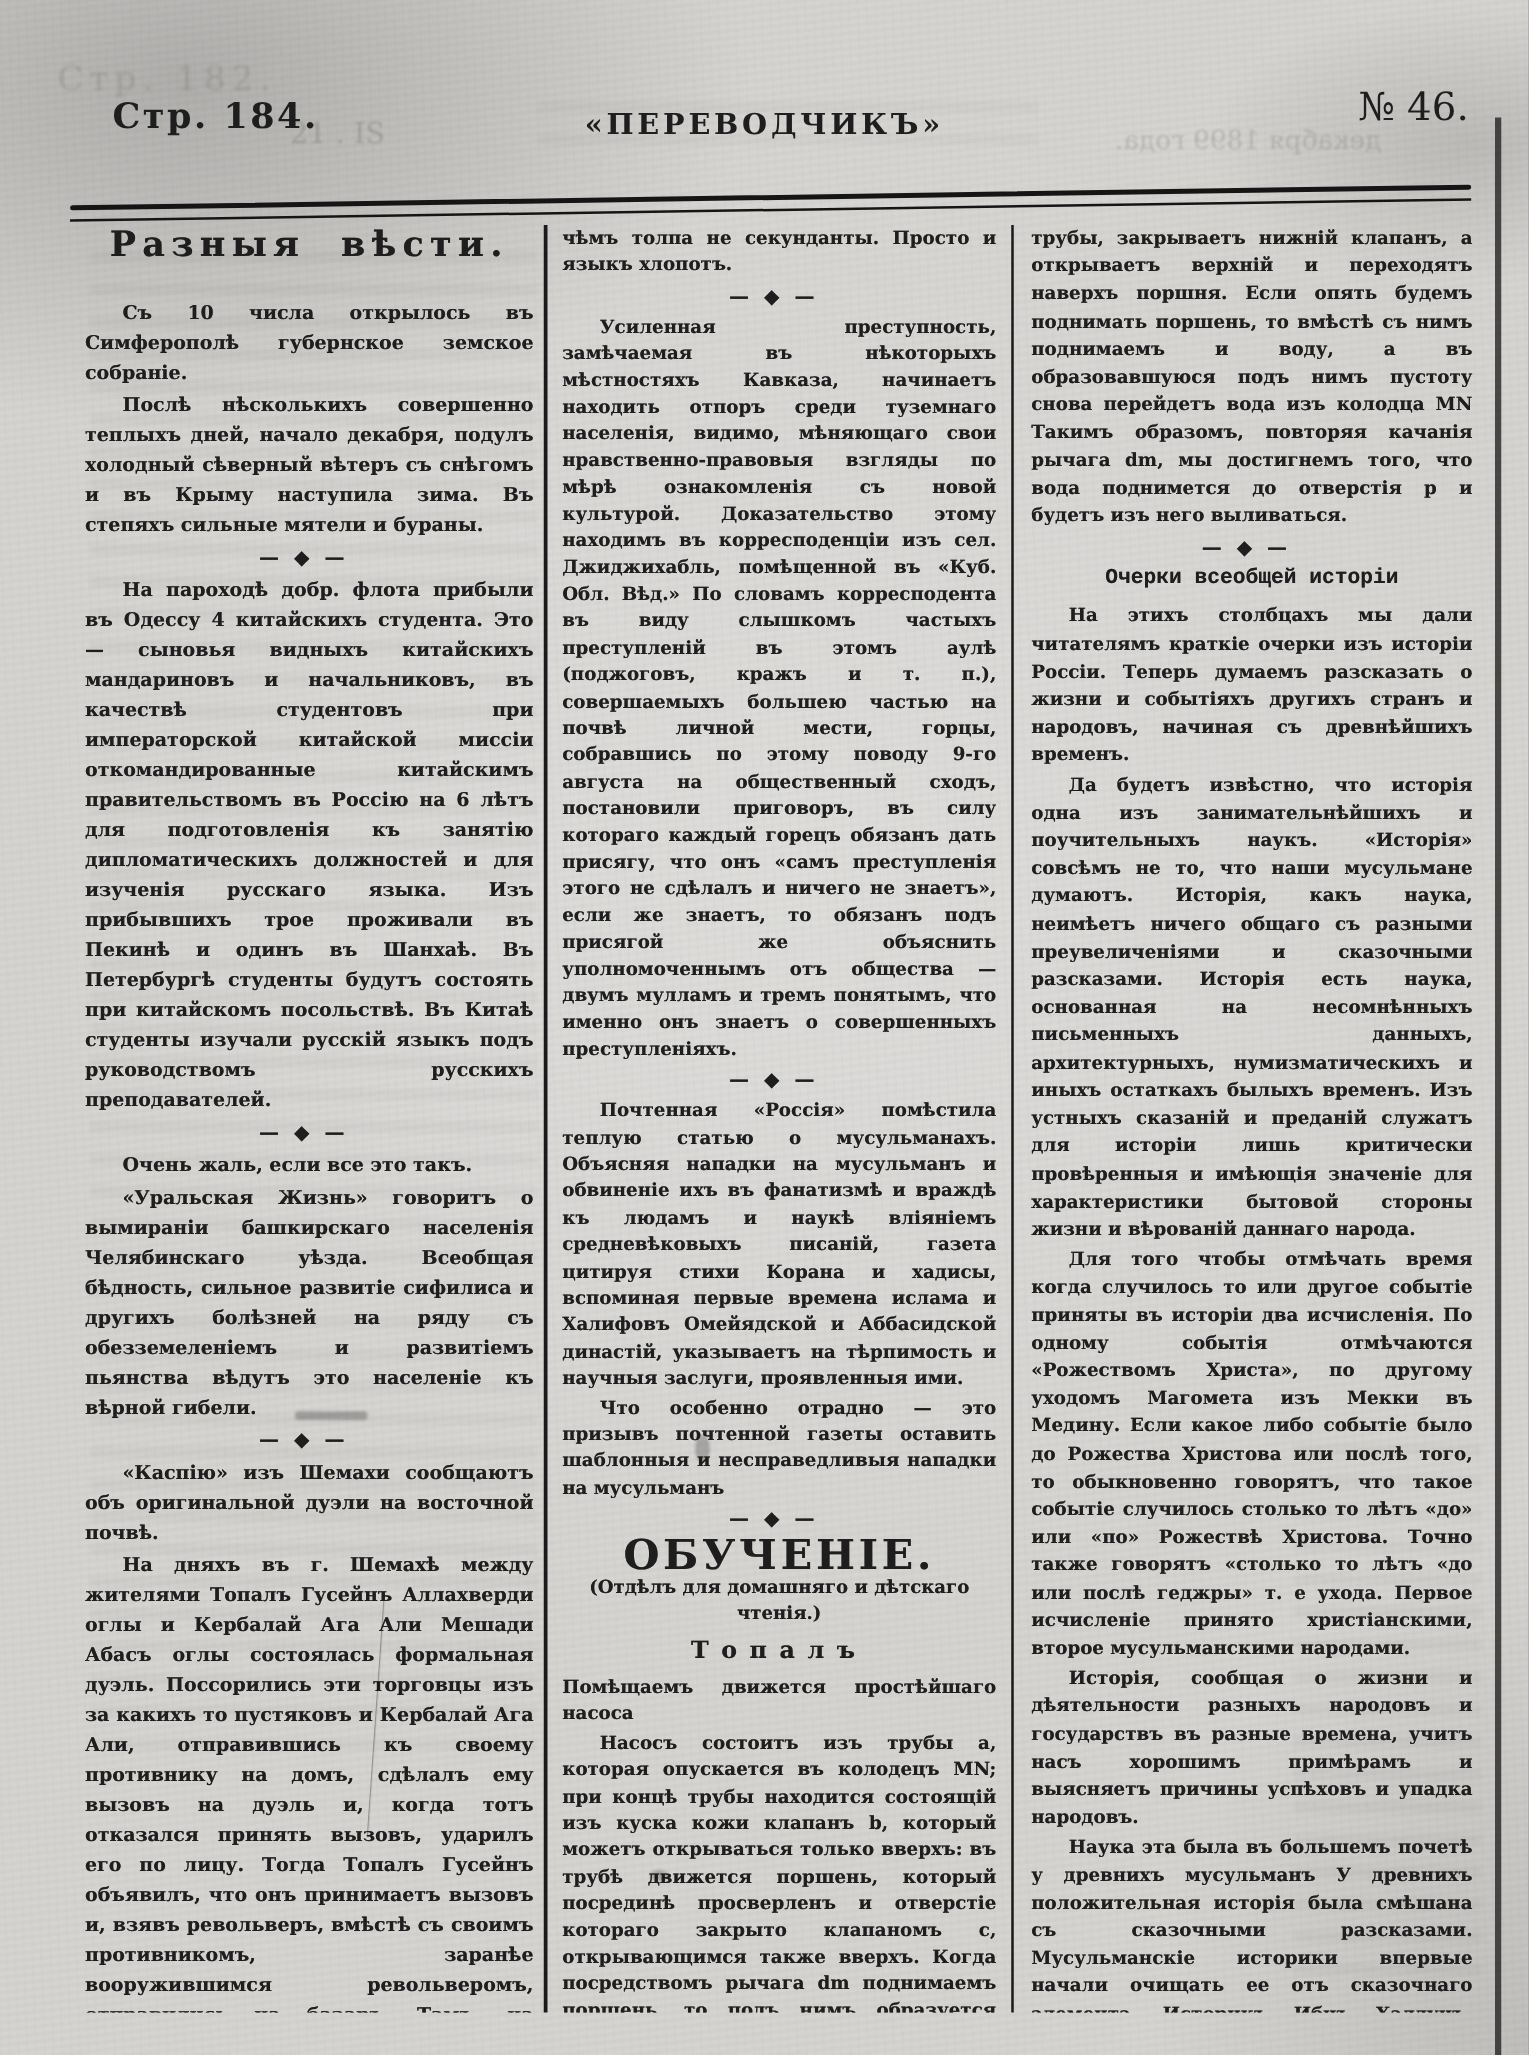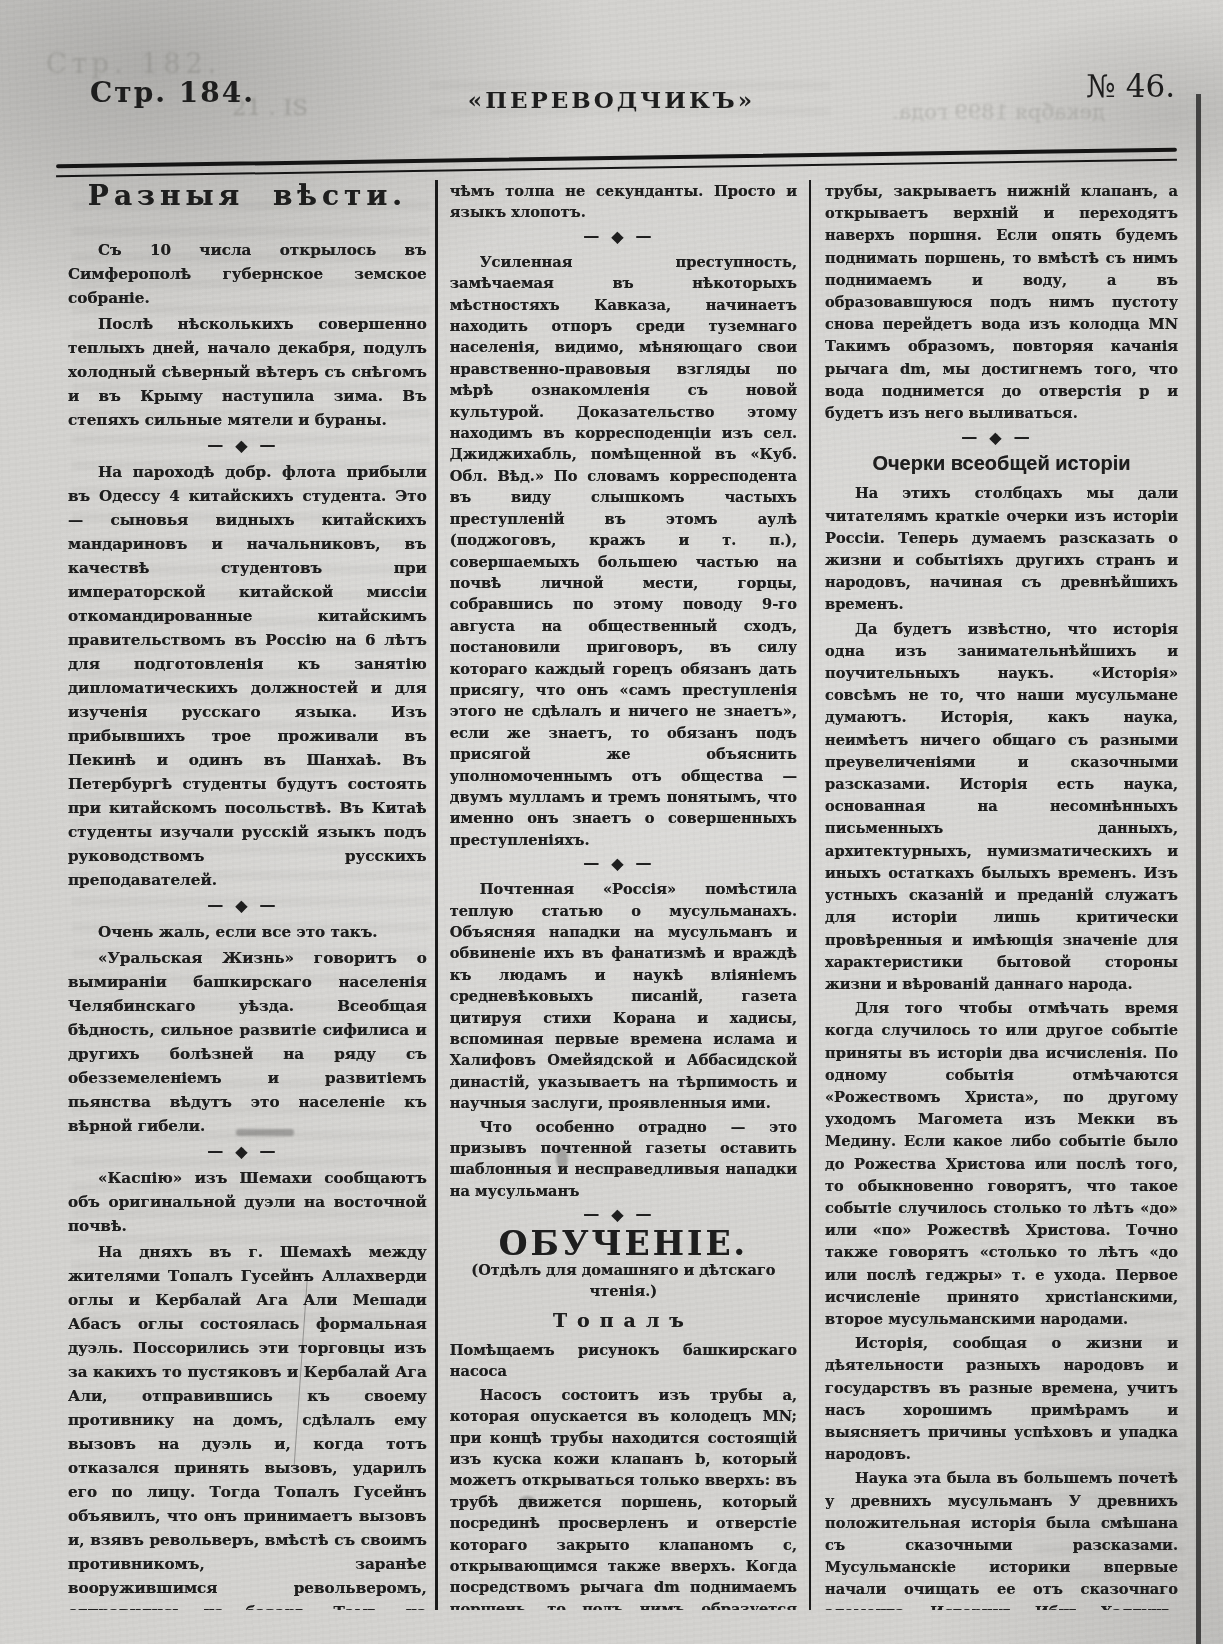--- a/index.html
+++ b/index.html
@@ -48,21 +48,21 @@
   .c1{width:372px;font-size:15.2px;line-height:24px;padding-right:8px;}
   .c2{width:360px;font-size:14.6px;line-height:21.4px;border-left:3px solid #1a1a1a;padding:0 12px;}
   .c3{width:366px;font-size:14.6px;line-height:22.2px;border-left:2px solid #1a1a1a;padding-left:14px;}
   .para{margin:0 0 2px;text-indent:30px;}
   .para.cont{text-indent:0;}
   .divider{text-align:center;text-indent:0;margin:4px 0;font-size:16px;letter-spacing:12px;line-height:20px;}
   .head-news{font-size:28px;font-weight:bold;letter-spacing:5px;word-spacing:14px;text-align:center;text-indent:0;margin:4px 0 30px;white-space:nowrap;}
   .head-big{font-size:33px;font-weight:bold;letter-spacing:3px;text-align:center;text-indent:0;margin:8px 0 4px;}
   .head-sub{font-size:14.5px;text-align:center;text-indent:0;margin:0 0 8px;}
   .head-spaced{font-size:19px;font-weight:bold;letter-spacing:10px;text-align:center;text-indent:0;margin:0 0 8px;}
-  .head-sans{font-family:Liberation Sans, sans-serif;font-size:20px;font-weight:bold;text-align:center;text-indent:0;margin:2px 0 8px;}
+  .head-sans{font-family:Liberation Mono, monospace;font-size:17px;font-weight:bold;text-align:center;text-indent:0;margin:2px 0 8px;}
 </style>
 </head>
 <body>
 
 <div class="page">
   <div class="grain"></div>
 
   <span class="ghost g-prev">Стр. 182.</span>
   <span class="ghost g-mark">21 . IS</span>
   <span class="ghost g-date">декабря 1899 года.</span>
@@ -95,21 +95,21 @@
         <div class="para cont">чѣмъ толпа не секунданты. Просто и языкъ хлопотъ.</div>
         <div class="divider">—◆—</div>
         <div class="para">Усиленная преступность, замѣчаемая въ нѣкоторыхъ мѣстностяхъ Кавказа, начинаетъ находить отпоръ среди туземнаго населенія, видимо, мѣняющаго свои нравственно-правовыя взгляды по мѣрѣ ознакомленія съ новой культурой. Доказательство этому находимъ въ корресподенціи изъ сел. Джиджихабль, помѣщенной въ «Куб. Обл. Вѣд.» По словамъ корресподента въ виду слышкомъ частыхъ преступленій въ этомъ аулѣ (поджоговъ, кражъ и т. п.), совершаемыхъ большею частью на почвѣ личной мести, горцы, собравшись по этому поводу 9-го августа на общественный сходъ, постановили приговоръ, въ силу котораго каждый горецъ обязанъ дать присягу, что онъ «самъ преступленія этого не сдѣлалъ и ничего не знаетъ», если же знаетъ, то обязанъ подъ присягой же объяснить уполномоченнымъ отъ общества — двумъ мулламъ и тремъ понятымъ, что именно онъ знаетъ о совершенныхъ преступленіяхъ.</div>
         <div class="divider">—◆—</div>
         <div class="para">Почтенная «Россія» помѣстила теплую статью о мусульманахъ. Объясняя нападки на мусульманъ и обвиненіе ихъ въ фанатизмѣ и враждѣ къ людамъ и наукѣ вліяніемъ средневѣковыхъ писаній, газета цитируя стихи Корана и хадисы, вспоминая первые времена ислама и Халифовъ Омейядской и Аббасидской династій, указываетъ на тѣрпимость и научныя заслуги, проявленныя ими.</div>
         <div class="para">Что особенно отрадно — это призывъ почтенной газеты оставить шаблонныя и несправедливыя нападки на мусульманъ</div>
         <div class="divider">—◆—</div>
         <div class="head-big">ОБУЧЕНІЕ.</div>
         <div class="head-sub">(Отдѣлъ для домашняго и дѣтскаго чтенія.)</div>
         <div class="head-spaced">Топалъ</div>
-        <div class="para cont">Помѣщаемъ рисунокъ башкирскаго насоса</div>
+        <div class="para cont">Помѣщаемъ движется простѣйшаго насоса</div>
         <div class="para">Насосъ состоитъ изъ трубы a, которая опускается въ колодецъ MN; при концѣ трубы находится состоящій изъ куска кожи клапанъ b, который можетъ открываться только вверхъ: въ трубѣ движется поршень, который посрединѣ просверленъ и отверстіе котораго закрыто клапаномъ c, открывающимся также вверхъ. Когда посредствомъ рычага dm поднимаемъ поршень, то подъ нимъ образуется пустое пространство и вслѣдствіе давленія атмосферы вода открываетъ клапанъ q и идетъ за поршнемъ, между тѣмъ какъ верхній клапанъ c закрывается. При опусканіи поршня, вода, стремясь выйти изъ</div>
       </div>
     <div class="col c3">
         <div class="para cont">трубы, закрываетъ нижній клапанъ, а открываетъ верхній и переходятъ наверхъ поршня. Если опять будемъ поднимать поршень, то вмѣстѣ съ нимъ поднимаемъ и воду, а въ образовавшуюся подъ нимъ пустоту снова перейдетъ вода изъ колодца MN Такимъ образомъ, повторяя качанія рычага dm, мы достигнемъ того, что вода поднимется до отверстія p и будетъ изъ него выливаться.</div>
         <div class="divider">—◆—</div>
         <div class="head-sans">Очерки всеобщей исторіи</div>
         <div class="para">На этихъ столбцахъ мы дали читателямъ краткіе очерки изъ исторіи Россіи. Теперь думаемъ разсказать о жизни и событіяхъ другихъ странъ и народовъ, начиная съ древнѣйшихъ временъ.</div>
         <div class="para">Да будетъ извѣстно, что исторія одна изъ занимательнѣйшихъ и поучительныхъ наукъ. «Исторія» совсѣмъ не то, что наши мусульмане думаютъ. Исторія, какъ наука, неимѣетъ ничего общаго съ разными преувеличеніями и сказочными разсказами. Исторія есть наука, основанная на несомнѣнныхъ письменныхъ данныхъ, архитектурныхъ, нумизматическихъ и иныхъ остаткахъ былыхъ временъ. Изъ устныхъ сказаній и преданій служатъ для исторіи лишь критически провѣренныя и имѣющія значеніе для характеристики бытовой стороны жизни и вѣрованій даннаго народа.</div>
         <div class="para">Для того чтобы отмѣчать время когда случилось то или другое событіе приняты въ исторіи два исчисленія. По одному событія отмѣчаются «Рожествомъ Христа», по другому уходомъ Магомета изъ Мекки въ Медину. Если какое либо событіе было до Рожества Христова или послѣ того, то обыкновенно говорятъ, что такое событіе случилось столько то лѣтъ «до» или «по» Рожествѣ Христова. Точно также говорятъ «столько то лѣтъ «до или послѣ геджры» т. е ухода. Первое исчисленіе принято христіанскими, второе мусульманскими народами.</div>
         <div class="para">Исторія, сообщая о жизни и дѣятельности разныхъ народовъ и государствъ въ разные времена, учитъ насъ хорошимъ примѣрамъ и выясняетъ причины успѣховъ и упадка народовъ.</div>

